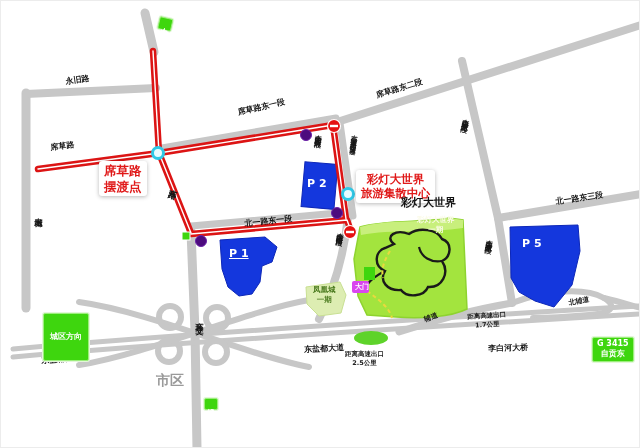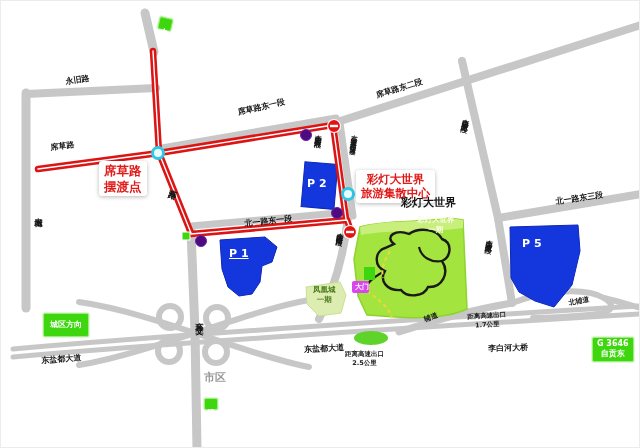--- a/index.html
+++ b/index.html
@@ -25,21 +25,21 @@
     white-space:pre-line;transform-origin:top left;
   }
   .gsign.v{padding:3px 1px;}
   .pk{position:absolute;color:#ffffff;font-weight:bold;font-size:11px;white-space:pre;}
   .gate{
     position:absolute;background:#d946ef;color:#fff;font-size:7px;font-weight:bold;
     text-align:right;line-height:12px;border-radius:2px;white-space:pre;
   }
   .greenside{position:absolute;color:#4a7a1e;font-weight:bold;font-size:7.5px;text-align:center;white-space:pre-line;line-height:1.3;}
   .parklabel{position:absolute;color:#fbfbe9;font-weight:bold;font-size:7.5px;text-align:center;white-space:pre-line;line-height:1.3;}
-  .gray{color:#9a9a9a;font-size:11px;margin-left:48px;}
+  .gray{color:#9a9a9a;font-size:14px;}
 </style>
 </head>
 <body>
 
 <div id="stage">
 
   <svg width="640" height="448" viewBox="0 0 640 448">
 
     <g stroke="#c7c7c7" fill="none" stroke-linecap="round" stroke-linejoin="round">
       <path d="M144,12 L153,51" stroke-width="9"></path>
@@ -162,22 +162,22 @@
 旅游集散中心</div>
   <div class="blacktitle" style="left:400px;top:194px;">彩灯大世界</div>
 
   <div class="parklabel" style="left:416px;top:214px;">彩灯大世界
 一期</div>
   <div class="greenside" style="left:312px;top:284px;">凤凰城
 一期</div>
   <div class="gate" style="left:351px;top:280px;width:17px;height:12px;">大门</div>
 
   <div class="gsign v" style="left:159px;top:15px;font-size:7.5px;transform:rotate(13deg);">大山铺方向</div>
-  <div class="gsign" style="left:42px;top:312px;font-size:8px;padding:6px 6px;">城区方向</div>
+  <div class="gsign" style="left:42px;top:312px;font-size:8px;padding:18px 6px;">城区方向</div>
   <div class="gsign v" style="left:203px;top:397px;font-size:7.5px;">沿滩方向</div>
-  <div class="gsign" style="left:591px;top:336px;font-size:8px;padding:1px 4px;">G 3646
+  <div class="gsign" style="left:591px;top:336px;font-size:8px;padding:1px 4px;">G 3415
 自贡东</div>
 
   <div class="pk" style="left:228px;top:246px;text-decoration:underline;">P 1</div>
   <div class="pk" style="left:306px;top:176px;">P 2</div>
   <div class="pk" style="left:521px;top:236px;">P 5</div>
 
 </div>
 
 </body></html>

